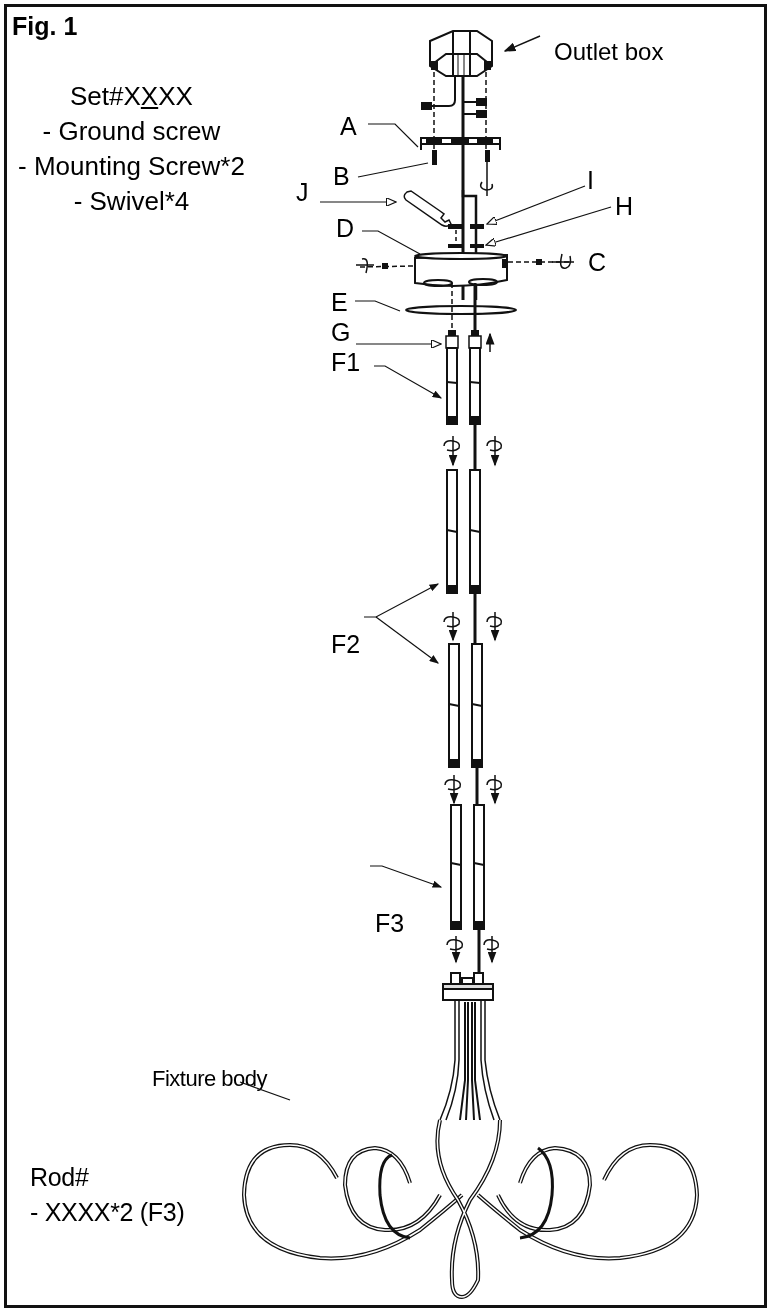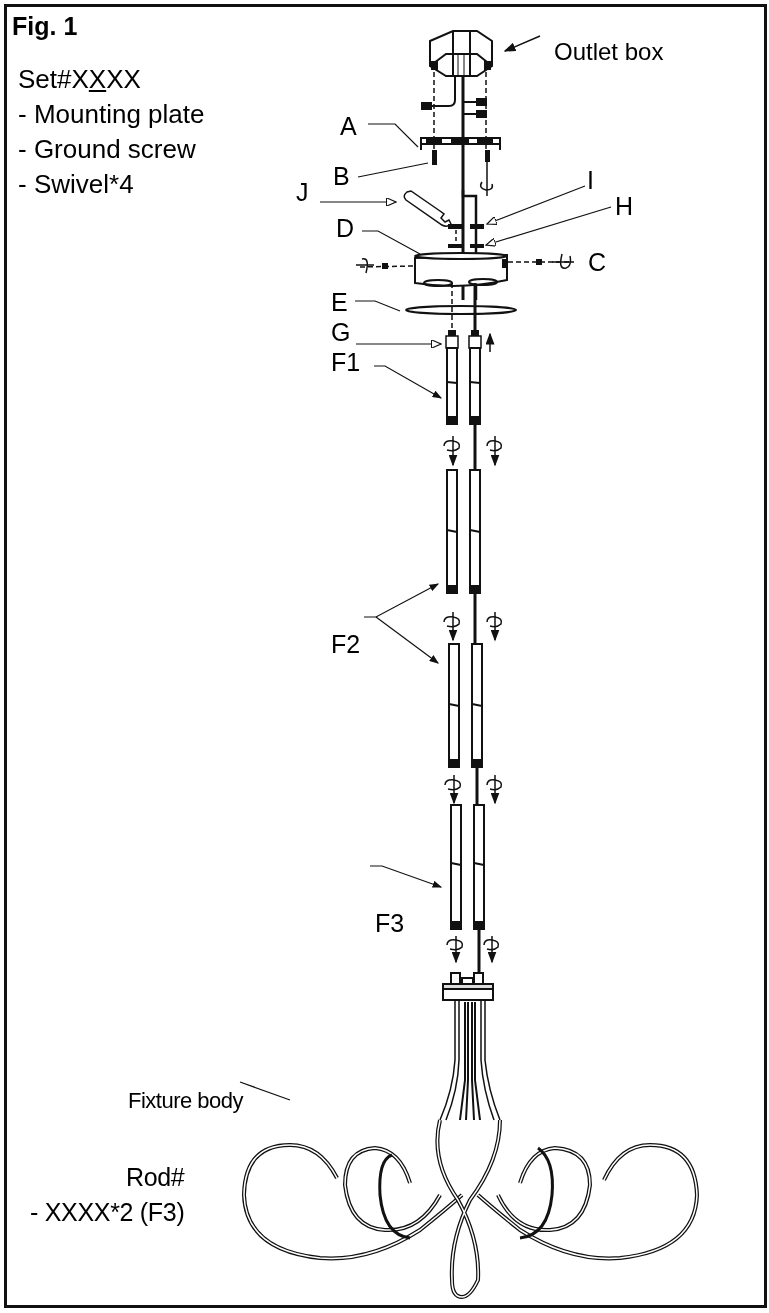--- a/index.html
+++ b/index.html
@@ -1,38 +1,38 @@
 <!DOCTYPE html>
 <html><head>
 <meta charset="utf-8">
 <style>
   html, body { margin: 0; padding: 0; background: #ffffff; }
   body { width: 769px; height: 1313px; position: relative; overflow: hidden; font-family: "Liberation Sans", sans-serif; color: #000; }
   .frame { position: absolute; left: 4px; top: 4px; width: 757px; height: 1298px; border: 3px solid #111; box-sizing: content-box; }
   .fig-title { position: absolute; left: 12px; top: 12px; font-size: 25px; font-weight: bold; }
-  .set-list { position: absolute; left: 18px; top: 62px; font-size: 26px; line-height: 35px; }
+  .set-list { position: absolute; left: 18px; top: 79px; font-size: 26px; line-height: 35px; text-align: center; }
   .set-list div { white-space: nowrap; }
   .ul { text-decoration: underline; }
   .lbl { position: absolute; font-size: 25px; line-height: 1; }
   .outlet { position: absolute; left: 554px; top: 26px; font-size: 24px; font-weight: normal; margin-top: 12px; }
-  .fixture-lbl { position: absolute; left: 128px; top: 1066px; font-size: 22px; letter-spacing: -0.5px; margin-top: 22px; }
-  .rod-list { position: absolute; left: 30px; top: 1160px; font-size: 25px; line-height: 35px; letter-spacing: -0.3px; text-align: right; }
+  .fixture-lbl { position: absolute; left: 152px; top: 1066px; font-size: 22px; letter-spacing: -0.5px; }
+  .rod-list { position: absolute; left: 30px; top: 1160px; font-size: 25px; line-height: 35px; letter-spacing: -0.3px; }
   svg.diagram { position: absolute; left: 0; top: 0; }
 </style>
 </head>
 <body>
 
 <div class="frame"></div>
 
 <div class="fig-title">Fig. 1</div>
 
 <div class="set-list">
   <div><span>Set#X</span><span class="ul">X</span><span>XX</span></div>
-  <div>- Mounting plate</div>
   <div>- Ground screw</div>
+  <div>- Mounting Screw*2</div>
   <div>- Swivel*4</div>
 </div>
 
 <div class="outlet">Outlet box</div>
 <div class="lbl" style="left:340px;top:114px;">A</div>
 <div class="lbl" style="left:333px;top:164px;">B</div>
 <div class="lbl" style="left:296px;top:180px;">J</div>
 <div class="lbl" style="left:587px;top:168px;">I</div>
 <div class="lbl" style="left:615px;top:194px;">H</div>
 <div class="lbl" style="left:336px;top:216px;">D</div>

